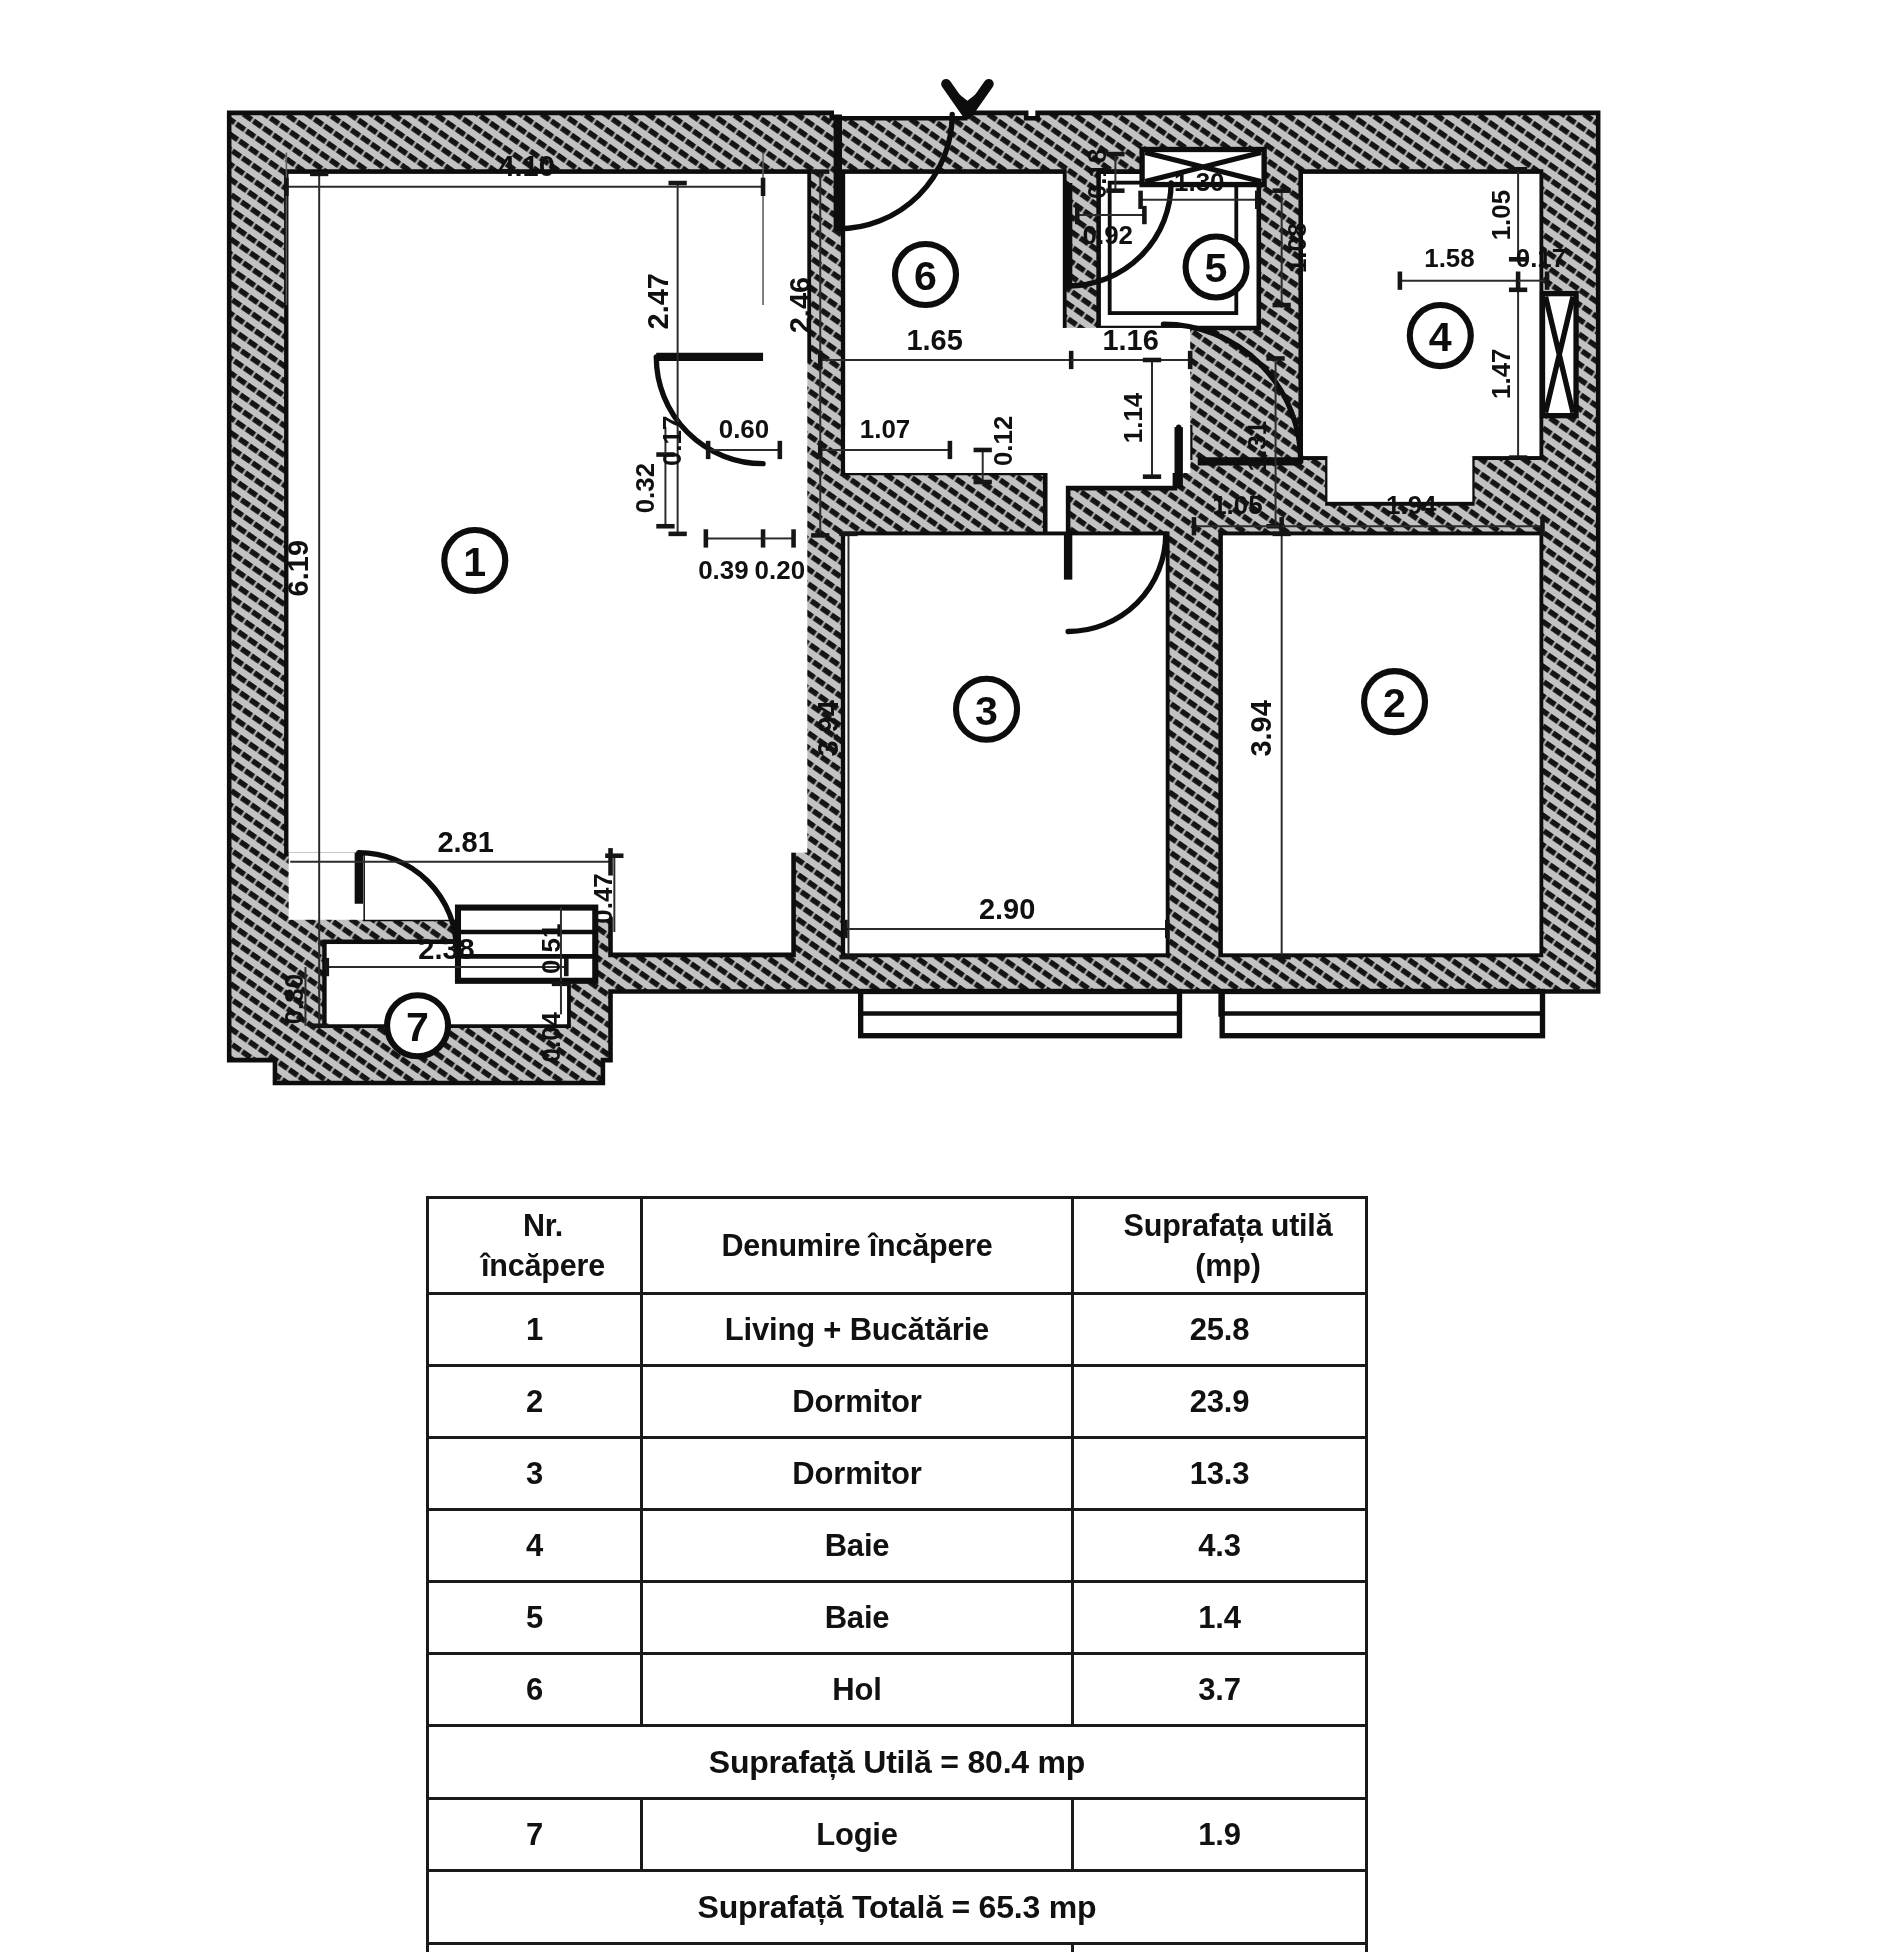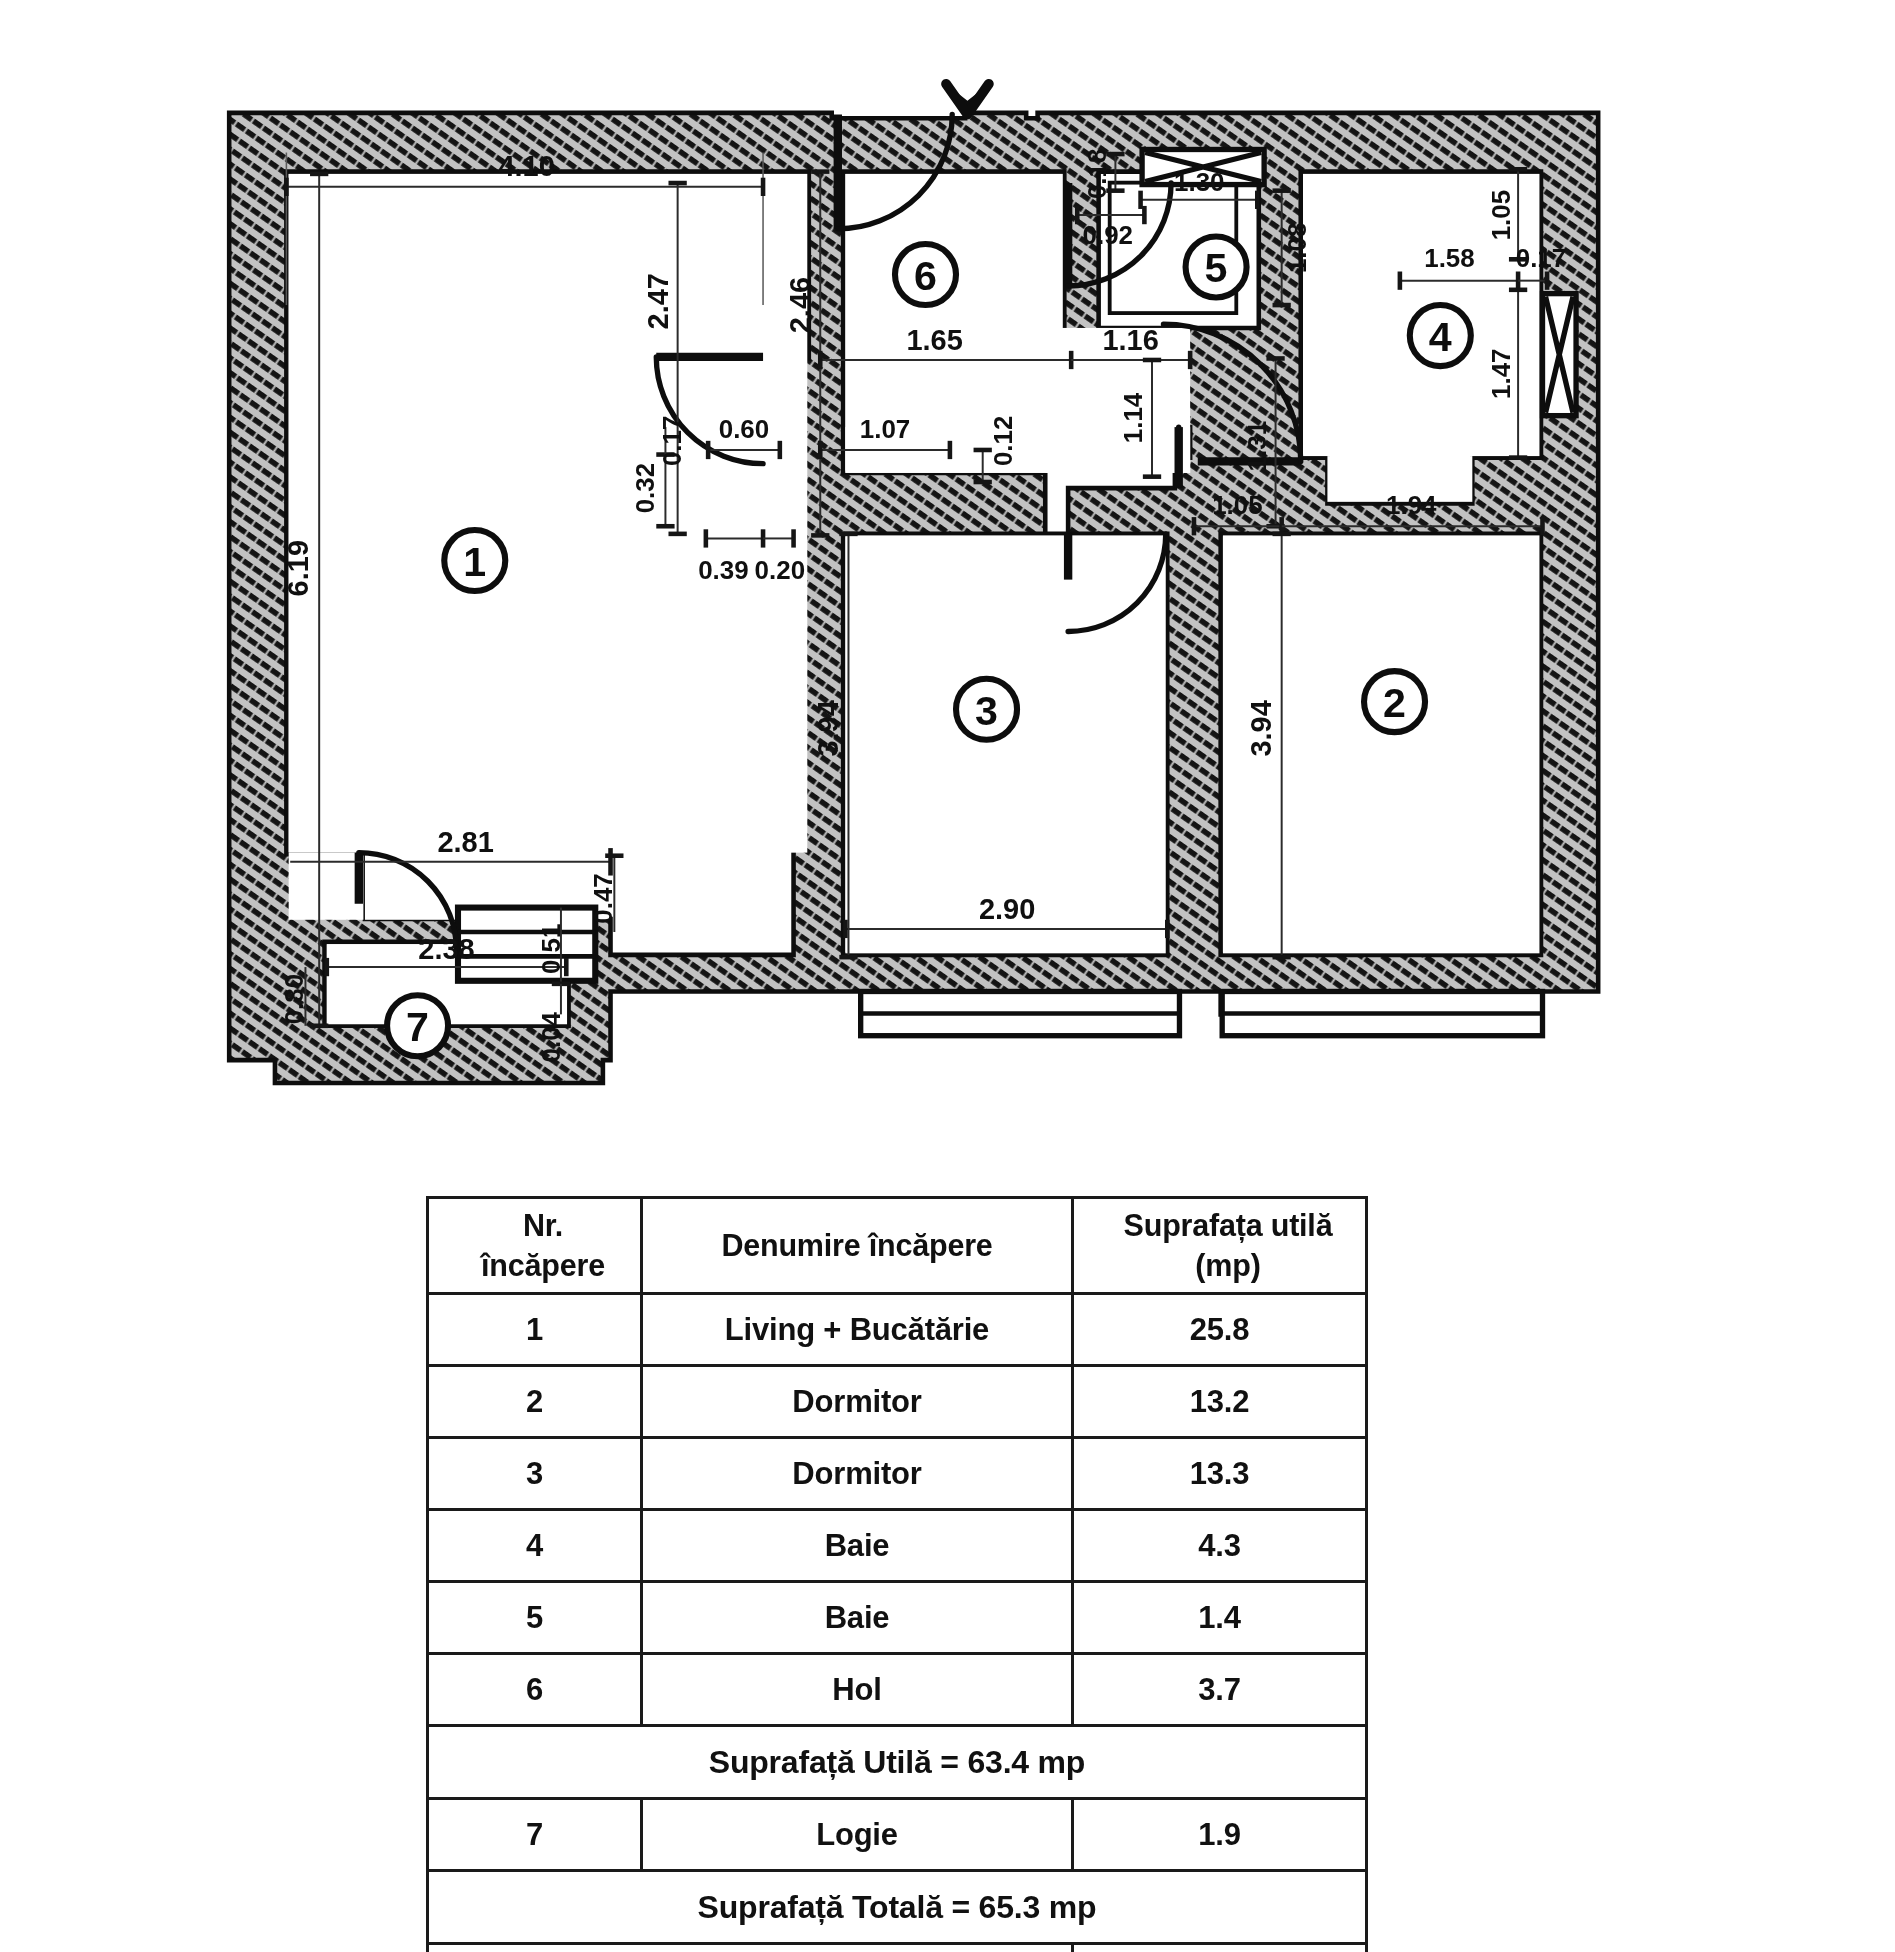--- a/index.html
+++ b/index.html
@@ -514,21 +514,21 @@
     </thead>
     <tbody>
       <tr>
         <td>1</td>
         <td>Living + Bucătărie</td>
         <td>25.8</td>
       </tr>
       <tr>
         <td>2</td>
         <td>Dormitor</td>
-        <td>13.2</td>
+        <td>23.9</td>
       </tr>
       <tr>
         <td>3</td>
         <td>Dormitor</td>
         <td>13.3</td>
       </tr>
       <tr>
         <td>4</td>
         <td>Baie</td>
         <td>4.3</td>
@@ -537,21 +537,21 @@
         <td>5</td>
         <td>Baie</td>
         <td>1.4</td>
       </tr>
       <tr>
         <td>6</td>
         <td>Hol</td>
         <td>3.7</td>
       </tr>
       <tr>
-        <td class="sum-row" colspan="3">Suprafață Utilă = 63.4 mp</td>
+        <td class="sum-row" colspan="3">Suprafață Utilă = 80.4 mp</td>
       </tr>
       <tr>
         <td>7</td>
         <td>Logie</td>
         <td>1.9</td>
       </tr>
       <tr>
         <td class="sum-row" colspan="3">Suprafață Totală = 65.3 mp</td>
       </tr>
       <tr>

